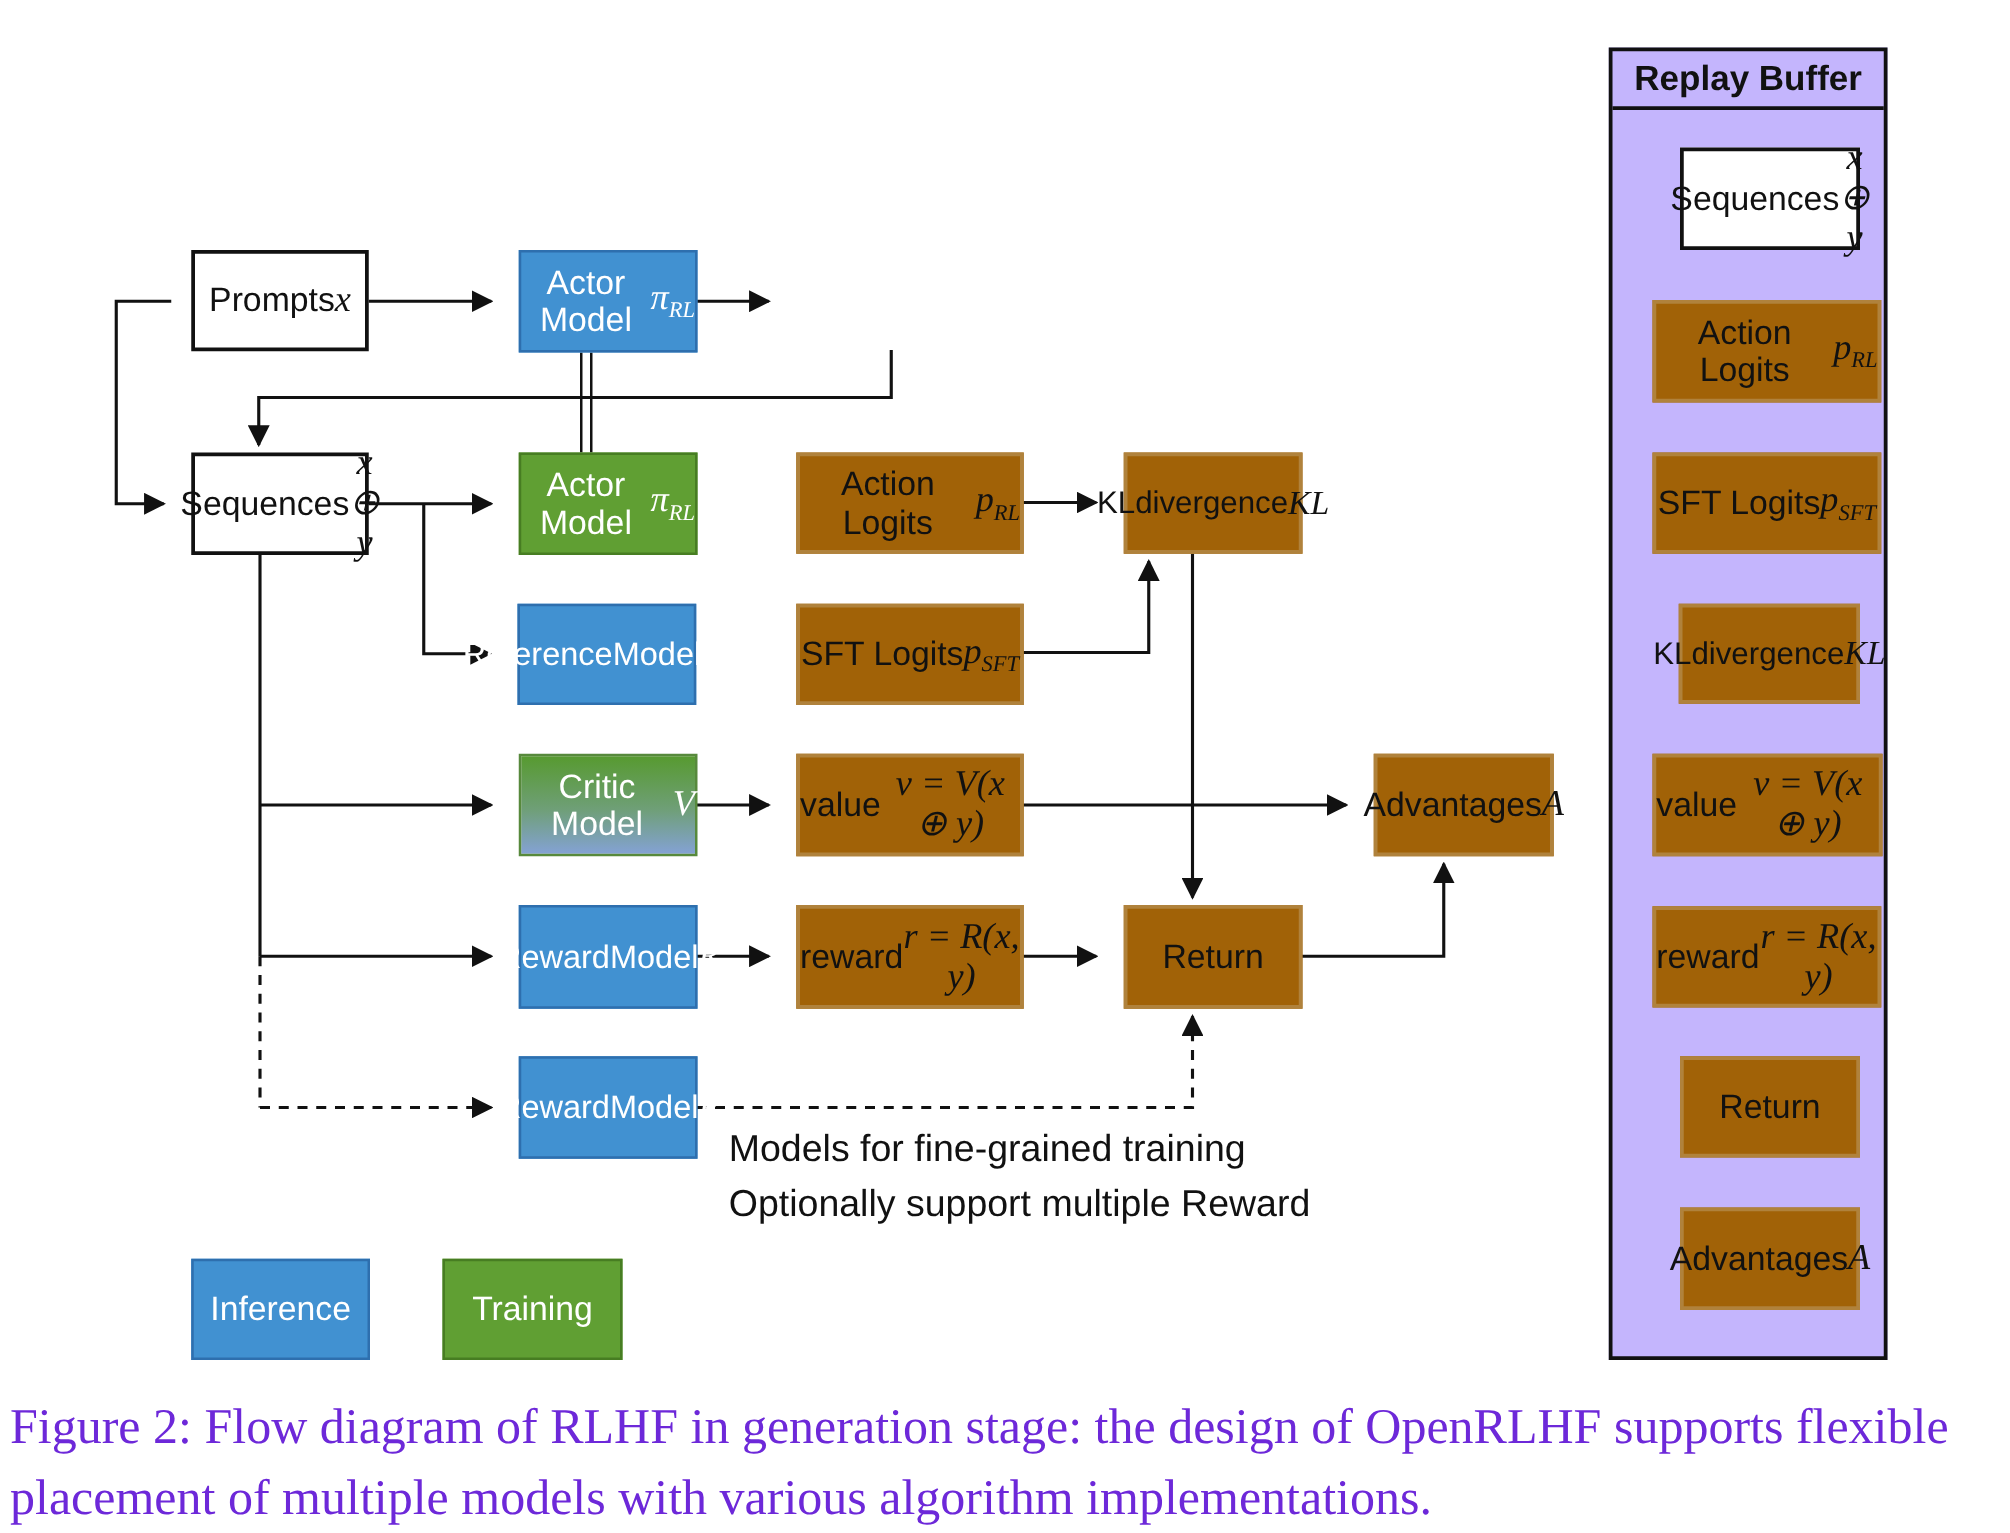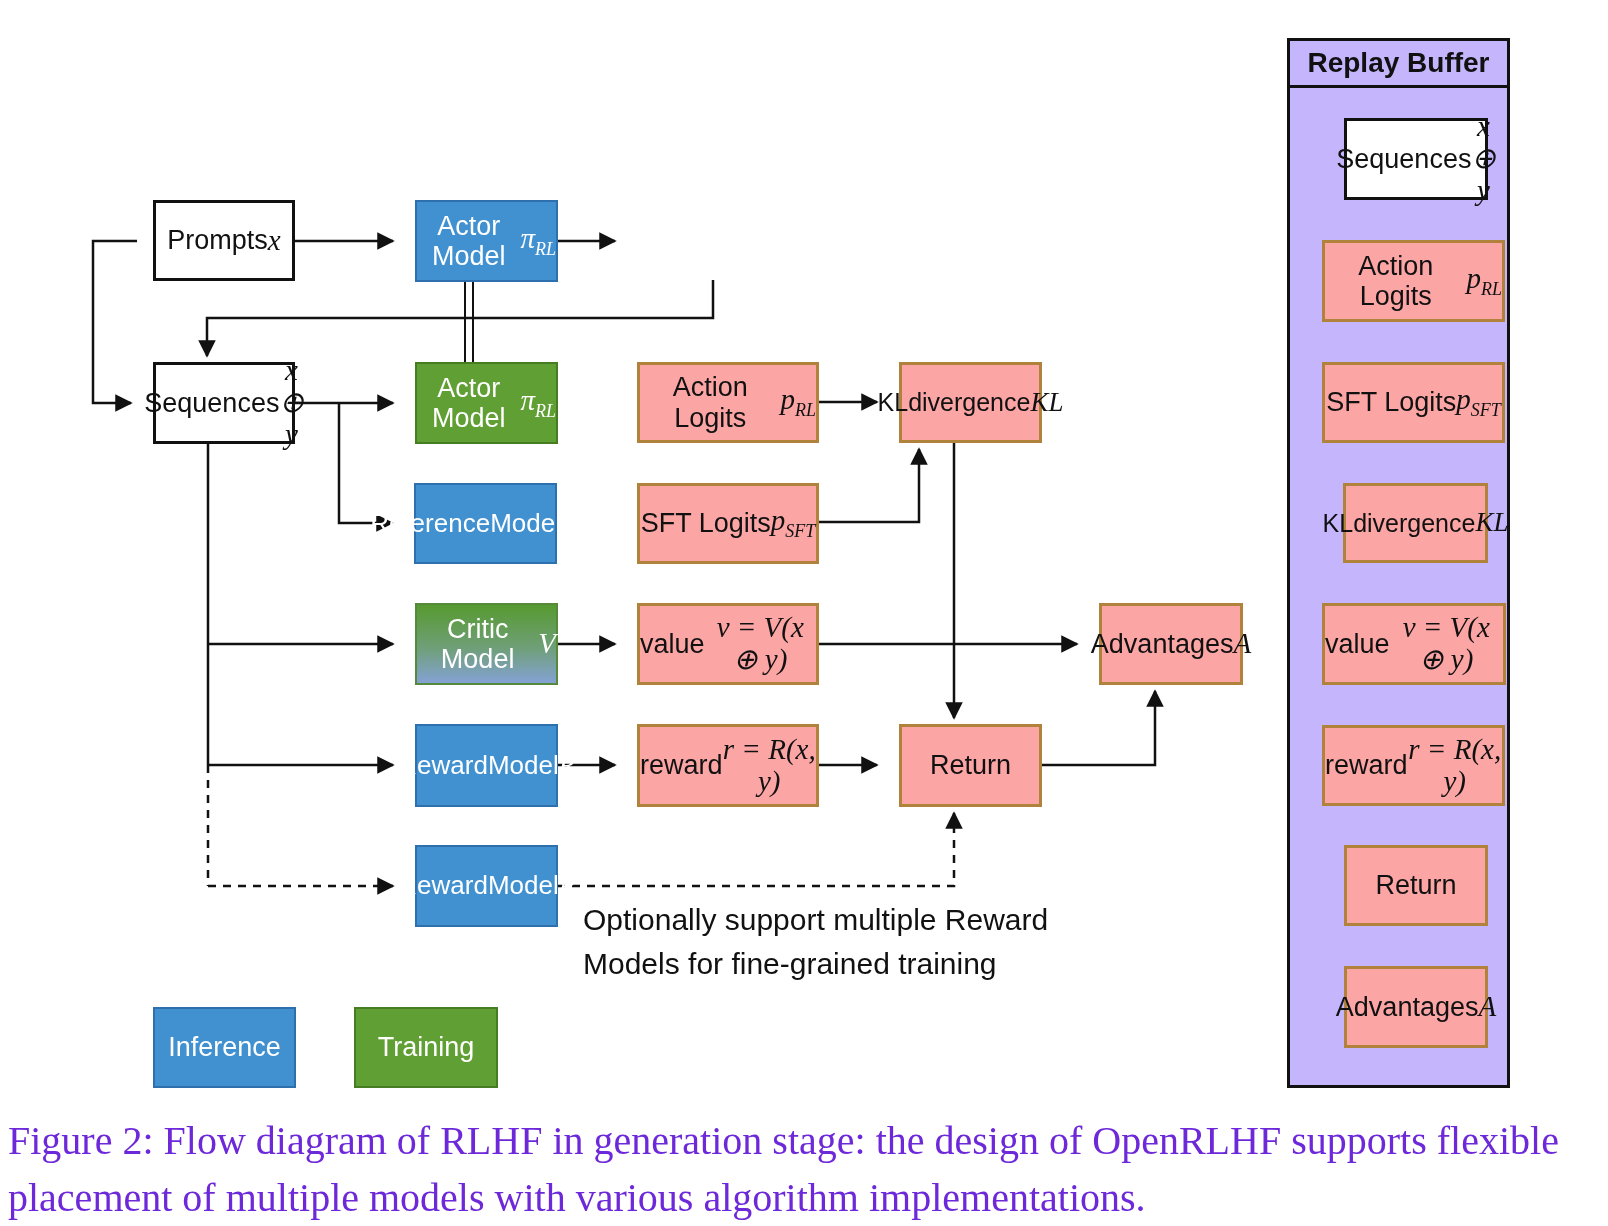--- a/index.html
+++ b/index.html
@@ -4,21 +4,21 @@
 <style>
   html,body{margin:0;padding:0;background:#ffffff;}
   .canvas{position:relative;width:1608px;height:1226px;background:#ffffff;overflow:hidden;
           font-family:"Liberation Sans",sans-serif;color:#111;}
   svg.wires{position:absolute;left:0;top:0;width:1608px;height:1226px;z-index:1;}
   .node{position:absolute;z-index:2;display:flex;flex-direction:row;align-items:center;
         justify-content:center;text-align:center;box-sizing:border-box;line-height:1.12;margin-left:16px;}
   .white{background:#ffffff;border:3px solid #111111;}
   .blue{background:#4191d1;border:2px solid #2e6fae;color:#ffffff;}
   .green{background:#609f33;border:2px solid #477d22;color:#ffffff;}
-  .tan{background:#fca5a5;border:3px solid #b0823c;color:#111111;}
+  .tan{background:#a16207;border:3px solid #b0823c;color:#111111;}
   .gradient{background:linear-gradient(180deg,#579a30 0%,#6f9f78 55%,#84a2d4 100%);
             border:2px solid #57893c;color:#ffffff;}
   .lbl{font-size:27px;}
   .lbl.sm{font-size:26px;line-height:1.05;}
   .math{font-family:"Liberation Serif",serif;font-style:italic;font-size:29px;line-height:1.1;}
   .math sub{font-size:0.62em;font-style:italic;}
   .kl .lbl{font-size:25px;line-height:1.06;}
   .kl .math{font-size:27px;}
   .panel{position:absolute;z-index:2;box-sizing:border-box;background:#c4b5fd;border:3px solid #111111;}
   .panel-title{box-sizing:border-box;height:47px;border-bottom:3px solid #111111;display:flex;
@@ -137,22 +137,22 @@
     <div class="lbl">Return</div>
   </div>
 
   <div class="node blue" style="left:399px;top:845px;width:143px;height:82px;">
     <div class="lbl sm">Reward</div>
     <div class="lbl sm">Model</div>
     <div class="math" style="font-size:26px;">R</div>
   </div>
 
   <div class="note" style="left:583px;top:898px;">
+    <div>Models for fine-grained training</div>
     <div>Optionally support multiple Reward</div>
-    <div>Models for fine-grained training</div>
   </div>
 
   <div class="node green" style="left:338px;top:1007px;width:144px;height:81px;">
     <div class="lbl">Training</div>
   </div>
   <div class="node blue" style="left:137px;top:1007px;width:143px;height:81px;">
     <div class="lbl">Inference</div>
   </div>
 
   <div class="panel" style="left:1287px;top:38px;width:223px;height:1050px;">

